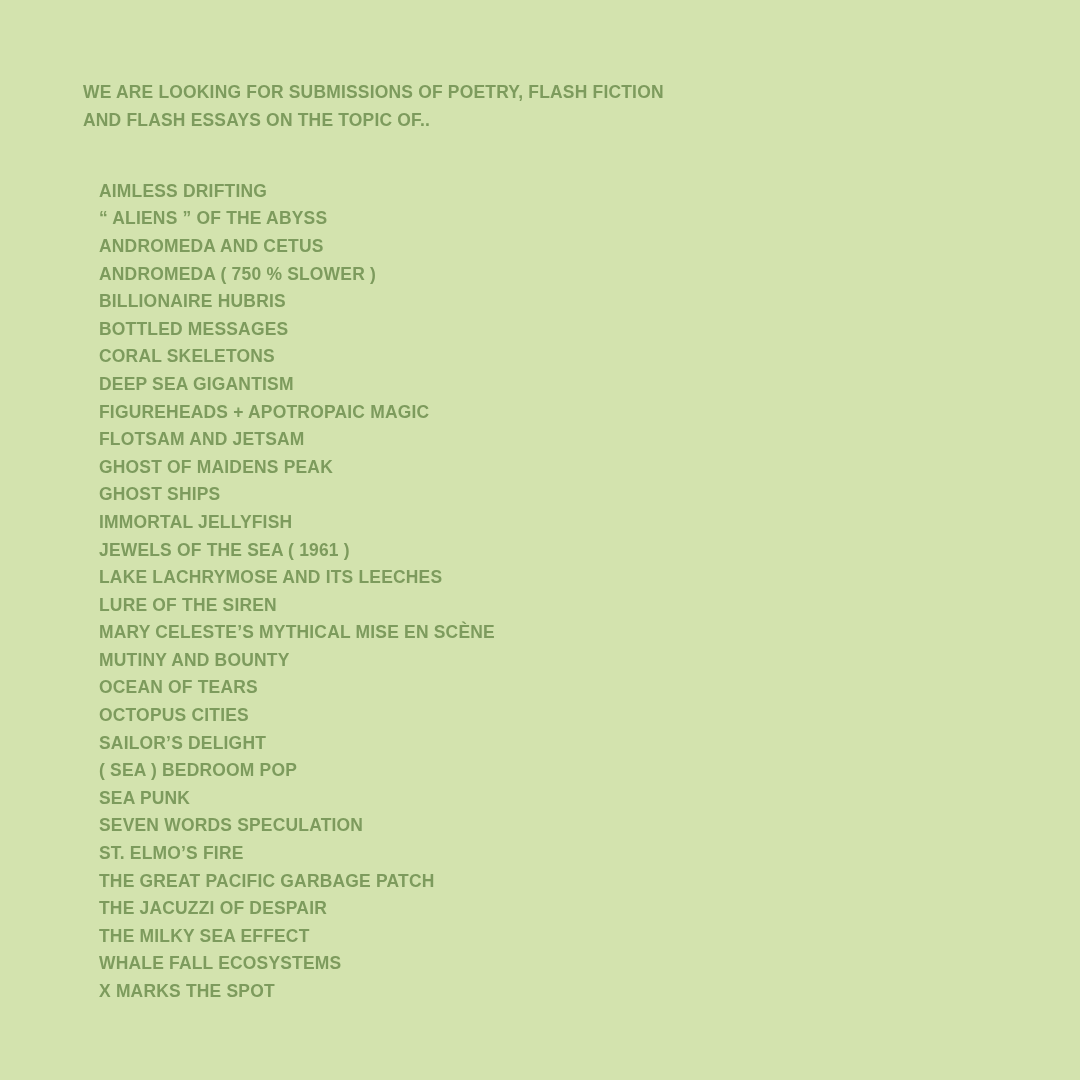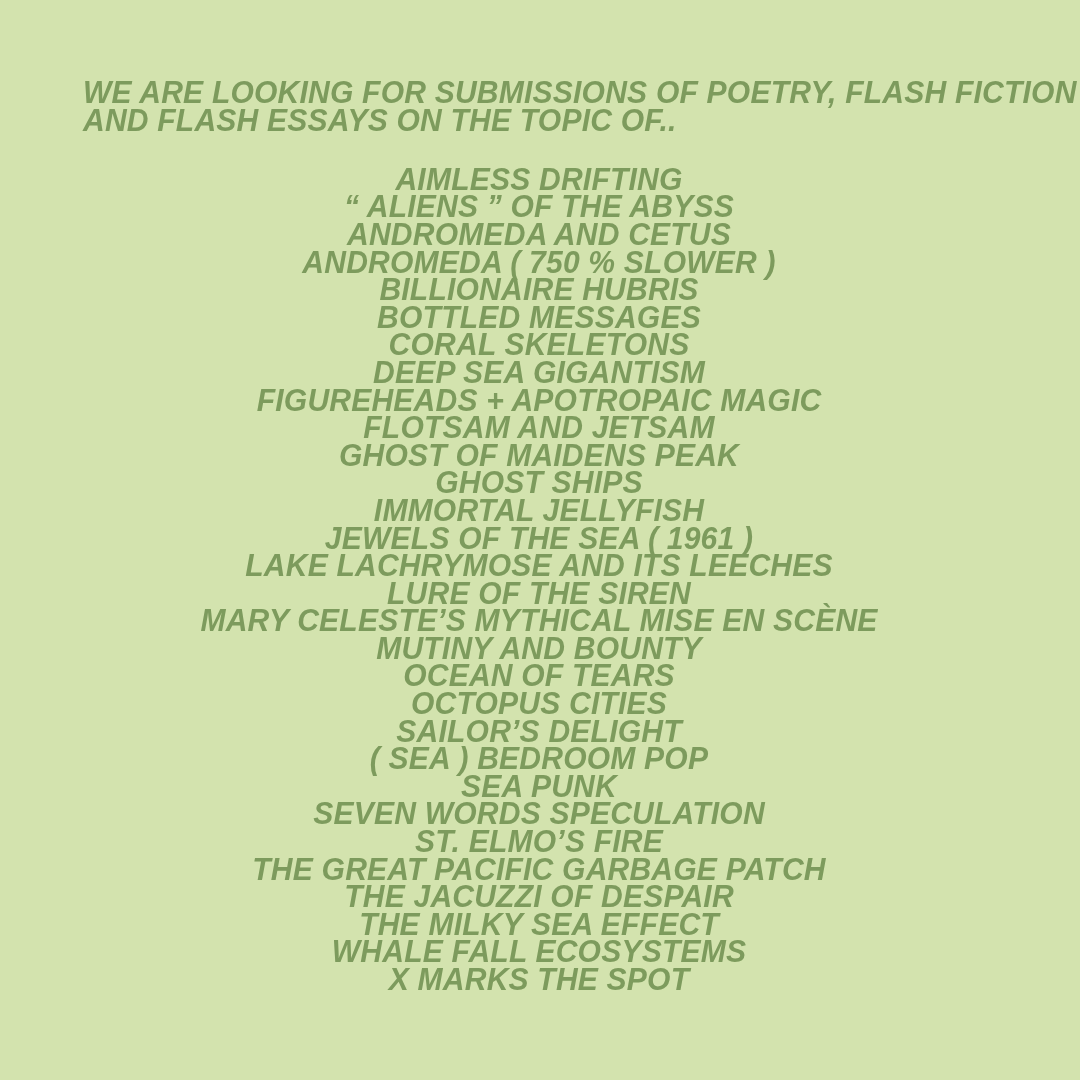--- a/index.html
+++ b/index.html
@@ -19,39 +19,37 @@
     height: 1080px;
     background: var(--bg, #d3e3ae);
   }
   .text-block {
     position: absolute;
     left: 83px;
     top: 79px;
     width: 940px;
     color: var(--fg, #7d9b5d);
     font-weight: bold;
-    font-size: 31px;
+    font-size: 18px;
     line-height: 27.6px;
     letter-spacing: 0.2px;
     white-space: nowrap;
-    font-style: italic;
   }
   .line {
     display: block;
     transform: scaleX(0.97);
     transform-origin: 0 50%;
   }
   .spacer {
     height: 27.6px;
   }
   ul.topics {
     list-style: none;
-    margin: 4px;
+    margin: 16px;
     padding: 0;
-    text-align: center;
   }
   ul.topics li {
     display: block;
     transform: scaleX(0.97);
     transform-origin: 0 50%;
   }
 </style>
 </head>
 <body>
 

